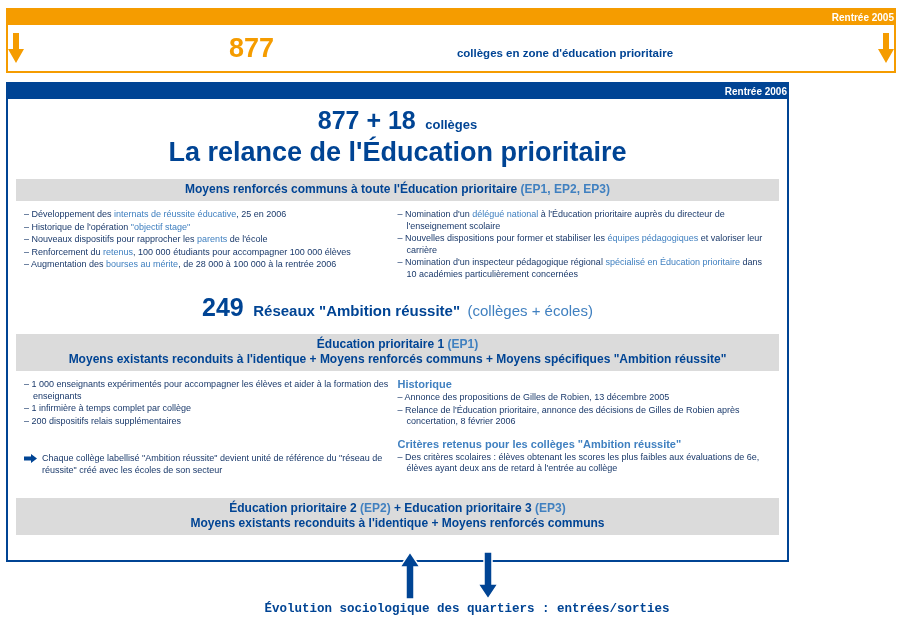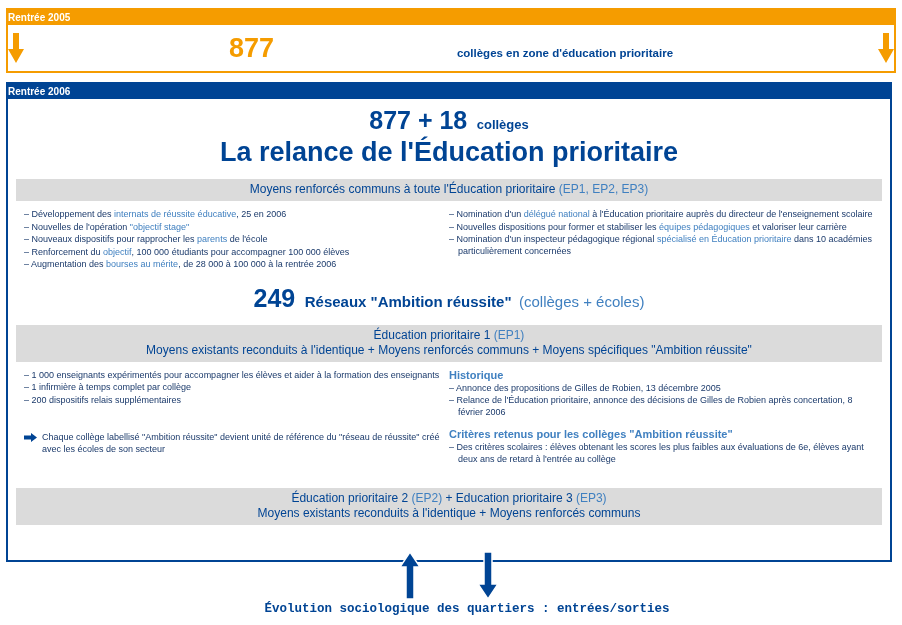--- a/index.html
+++ b/index.html
@@ -5,27 +5,27 @@
   * { margin:0; padding:0; box-sizing:border-box; }
   html,body { background:#ffffff; }
   body {
     width:902px; height:625px; position:relative; overflow:hidden;
     font-family:"Liberation Sans", sans-serif;
   }
   .page { position:relative; width:902px; height:625px; background:#fff; }
 
   
   .band {
-    height:15px; line-height:15px; text-align:left;
+    height:15px; line-height:15px; text-align:right;
     color:#fff; font-weight:bold; font-size:10px;
   }
   .gray-band {
     background:var(--band_gray,#DBDBDB);
     margin:12px 8px 0; padding:3px 6px 4px;
-    text-align:center; color:var(--navy,#004494); font-weight:normal;
+    text-align:center; color:var(--navy,#004494); font-weight:bold;
   }
   .band-line { font-size:12px; line-height:15px; }
   .band-line .hl { color:var(--highlight,#4080C0); }
 
   .two-col { display:flex; padding:8px 16px 0; }
   .col { flex:1; min-width:0; }
   .bullet {
     font-size:9px; line-height:11.5px; color:var(--text,#1B3A6B);
     padding-left:9px; text-indent:-9px; margin-bottom:1px;
   }
@@ -41,21 +41,21 @@
   .band-orange { background:var(--orange,#F59C00); }
   .box2005-body { height:46px; display:flex; align-items:center; justify-content:space-between; gap:16px; }
   .orange-arrow { display:inline-flex; }
   .orange-arrow.left { margin-right:22px; }
   .orange-arrow.right { margin-left:22px; }
   .count-2005 { font-size:27px; font-weight:bold; color:var(--orange,#F59C00); }
   .label-2005 { font-size:11.5px; font-weight:bold; color:var(--navy,#004494); margin-top:9px; }
 
   
   .box2006 {
-    position:absolute; left:6px; top:82px; width:886px; height:480px;
+    position:absolute; left:6px; top:82px; width:783px; height:480px;
     border:2px solid var(--navy,#004494); background:#fff;
   }
   .band-navy { background:var(--navy,#004494); }
   .headline { text-align:center; margin-top:7px; color:var(--navy,#004494); }
   .headline-count { font-size:25px; font-weight:bold; }
   .headline-suffix { font-size:13px; font-weight:bold; margin-left:5px; }
   .main-title {
     text-align:center; font-size:27px; line-height:30px; font-weight:bold;
     color:var(--navy,#004494); margin-top:2px;
   }
@@ -110,23 +110,23 @@
     </div>
     <h1 class="main-title">La relance de l'Éducation prioritaire</h1>
 
     <div class="gray-band">
       <div class="band-line"><span>Moyens renforcés communs à toute l'Éducation prioritaire </span><span class="hl">(EP1, EP2, EP3)</span></div>
     </div>
 
     <div class="two-col">
       <div class="col">
           <div class="bullet"><span>– </span><span>Développement des </span><span class="hl">internats de réussite éducative</span><span>, 25 en 2006</span></div>
-          <div class="bullet"><span>– </span><span>Nouvelles de l'opération </span><span class="hl">"objectif stage"</span></div>
+          <div class="bullet"><span>– </span><span>Historique de l'opération </span><span class="hl">"objectif stage"</span></div>
           <div class="bullet"><span>– </span><span>Nouveaux dispositifs pour rapprocher les </span><span class="hl">parents</span><span> de l'école</span></div>
-          <div class="bullet"><span>– </span><span>Renforcement du </span><span class="hl">objectif</span><span>, 100 000 étudiants pour accompagner 100 000 élèves</span></div>
+          <div class="bullet"><span>– </span><span>Renforcement du </span><span class="hl">retenus</span><span>, 100 000 étudiants pour accompagner 100 000 élèves</span></div>
           <div class="bullet"><span>– </span><span>Augmentation des </span><span class="hl">bourses au mérite</span><span>, de 28 000 à 100 000 à la rentrée 2006</span></div>
         </div>
       <div class="col">
           <div class="bullet"><span>– </span><span>Nomination d'un </span><span class="hl">délégué national</span><span> à l'Éducation prioritaire auprès du directeur de l'enseignement scolaire</span></div>
           <div class="bullet"><span>– </span><span>Nouvelles dispositions pour former et stabiliser les </span><span class="hl">équipes pédagogiques</span><span> et valoriser leur carrière</span></div>
           <div class="bullet"><span>– </span><span>Nomination d'un inspecteur pédagogique régional </span><span class="hl">spécialisé en Éducation prioritaire</span><span> dans 10 académies particulièrement concernées</span></div>
         </div>
     </div>
 
     <div class="reseaux">

